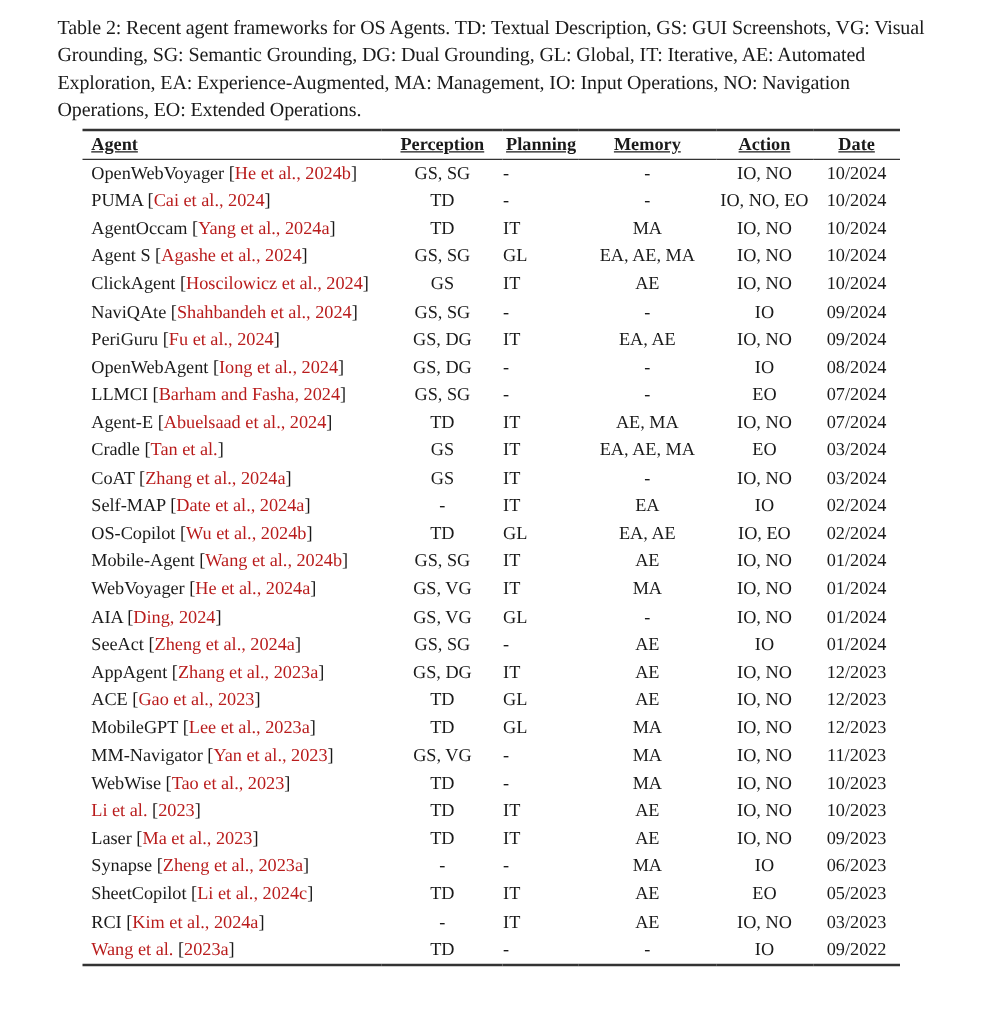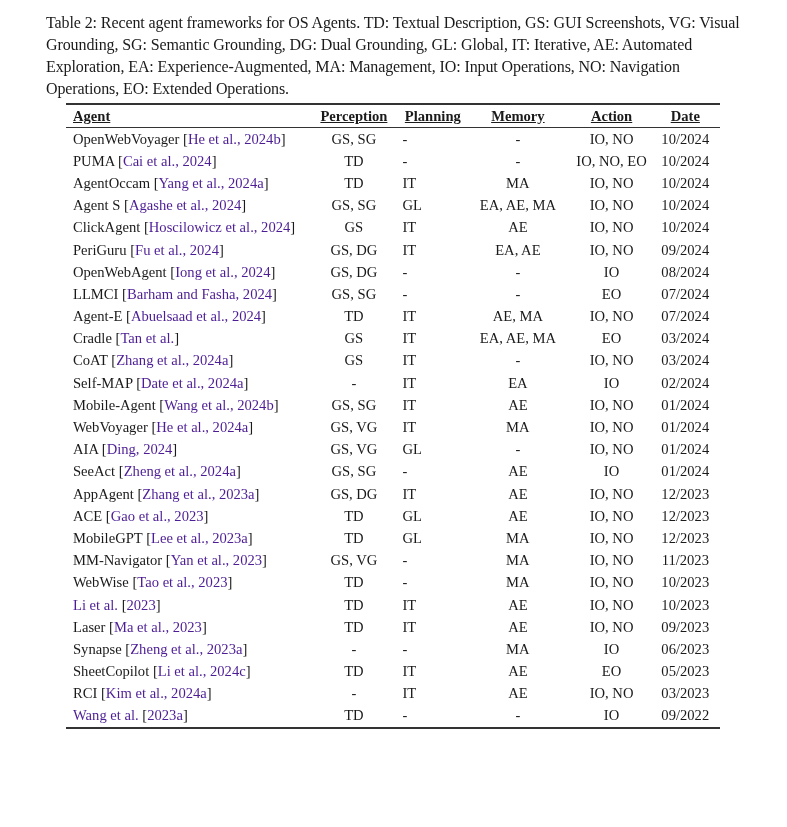--- a/index.html
+++ b/index.html
@@ -25,21 +25,21 @@
   th {
     font-weight: bold; height: 22px; padding: 0; font-size: 14.6px; text-decoration: underline;
   }
   td { height: 22.2px; padding: 0; white-space: nowrap; }
   th.c-agent, td.c-agent { text-align: left; padding-left: 7px; width: 235px; }
   .c-perc { text-align: center; width: 105px; }
   .c-plan { width: 62px; }
   .c-mem  { text-align: center; width: 118px; }
   .c-act  { text-align: center; width: 80px; margin-left: 36px; }
   .c-date { text-align: center; width: 75px; }
-  .cite { color: #4c1d95; }
+  .cite { color: #b91c1c; }
   .br { color: #1a1a1a; }
 </style>
 </head>
 <body>
 
 <div class="caption">Table 2: Recent agent frameworks for OS Agents. TD: Textual Description, GS: GUI Screenshots, VG: Visual Grounding, SG: Semantic Grounding, DG: Dual Grounding, GL: Global, IT: Iterative, AE: Automated Exploration, EA: Experience-Augmented, MA: Management, IO: Input Operations, NO: Navigation Operations, EO: Extended Operations.</div>
 
 <div class="tbl-wrap">
   <table>
     <thead>
@@ -87,20 +87,28 @@
         </tr>
         <tr>
           <td class="c-agent"><span>ClickAgent</span> <span class="br">[</span><span class="cite">Hoscilowicz et al., 2024</span><span class="br">]</span></td>
           <td class="c-perc">GS</td>
           <td class="c-plan">IT</td>
           <td class="c-mem">AE</td>
           <td class="c-act">IO, NO</td>
           <td class="c-date">10/2024</td>
         </tr>
         <tr>
+          <td class="c-agent"><span>NaviQAte</span> <span class="br">[</span><span class="cite">Shahbandeh et al., 2024</span><span class="br">]</span></td>
+          <td class="c-perc">GS, SG</td>
+          <td class="c-plan">-</td>
+          <td class="c-mem">-</td>
+          <td class="c-act">IO</td>
+          <td class="c-date">09/2024</td>
+        </tr>
+        <tr>
           <td class="c-agent"><span>PeriGuru</span> <span class="br">[</span><span class="cite">Fu et al., 2024</span><span class="br">]</span></td>
           <td class="c-perc">GS, DG</td>
           <td class="c-plan">IT</td>
           <td class="c-mem">EA, AE</td>
           <td class="c-act">IO, NO</td>
           <td class="c-date">09/2024</td>
         </tr>
         <tr>
           <td class="c-agent"><span>OpenWebAgent</span> <span class="br">[</span><span class="cite">Iong et al., 2024</span><span class="br">]</span></td>
           <td class="c-perc">GS, DG</td>
@@ -140,20 +148,28 @@
           <td class="c-mem">-</td>
           <td class="c-act">IO, NO</td>
           <td class="c-date">03/2024</td>
         </tr>
         <tr>
           <td class="c-agent"><span>Self-MAP</span> <span class="br">[</span><span class="cite">Date et al., 2024a</span><span class="br">]</span></td>
           <td class="c-perc">-</td>
           <td class="c-plan">IT</td>
           <td class="c-mem">EA</td>
           <td class="c-act">IO</td>
+          <td class="c-date">02/2024</td>
+        </tr>
+        <tr>
+          <td class="c-agent"><span>OS-Copilot</span> <span class="br">[</span><span class="cite">Wu et al., 2024b</span><span class="br">]</span></td>
+          <td class="c-perc">TD</td>
+          <td class="c-plan">GL</td>
+          <td class="c-mem">EA, AE</td>
+          <td class="c-act">IO, EO</td>
           <td class="c-date">02/2024</td>
         </tr>
         <tr>
           <td class="c-agent"><span>Mobile-Agent</span> <span class="br">[</span><span class="cite">Wang et al., 2024b</span><span class="br">]</span></td>
           <td class="c-perc">GS, SG</td>
           <td class="c-plan">IT</td>
           <td class="c-mem">AE</td>
           <td class="c-act">IO, NO</td>
           <td class="c-date">01/2024</td>
         </tr>

